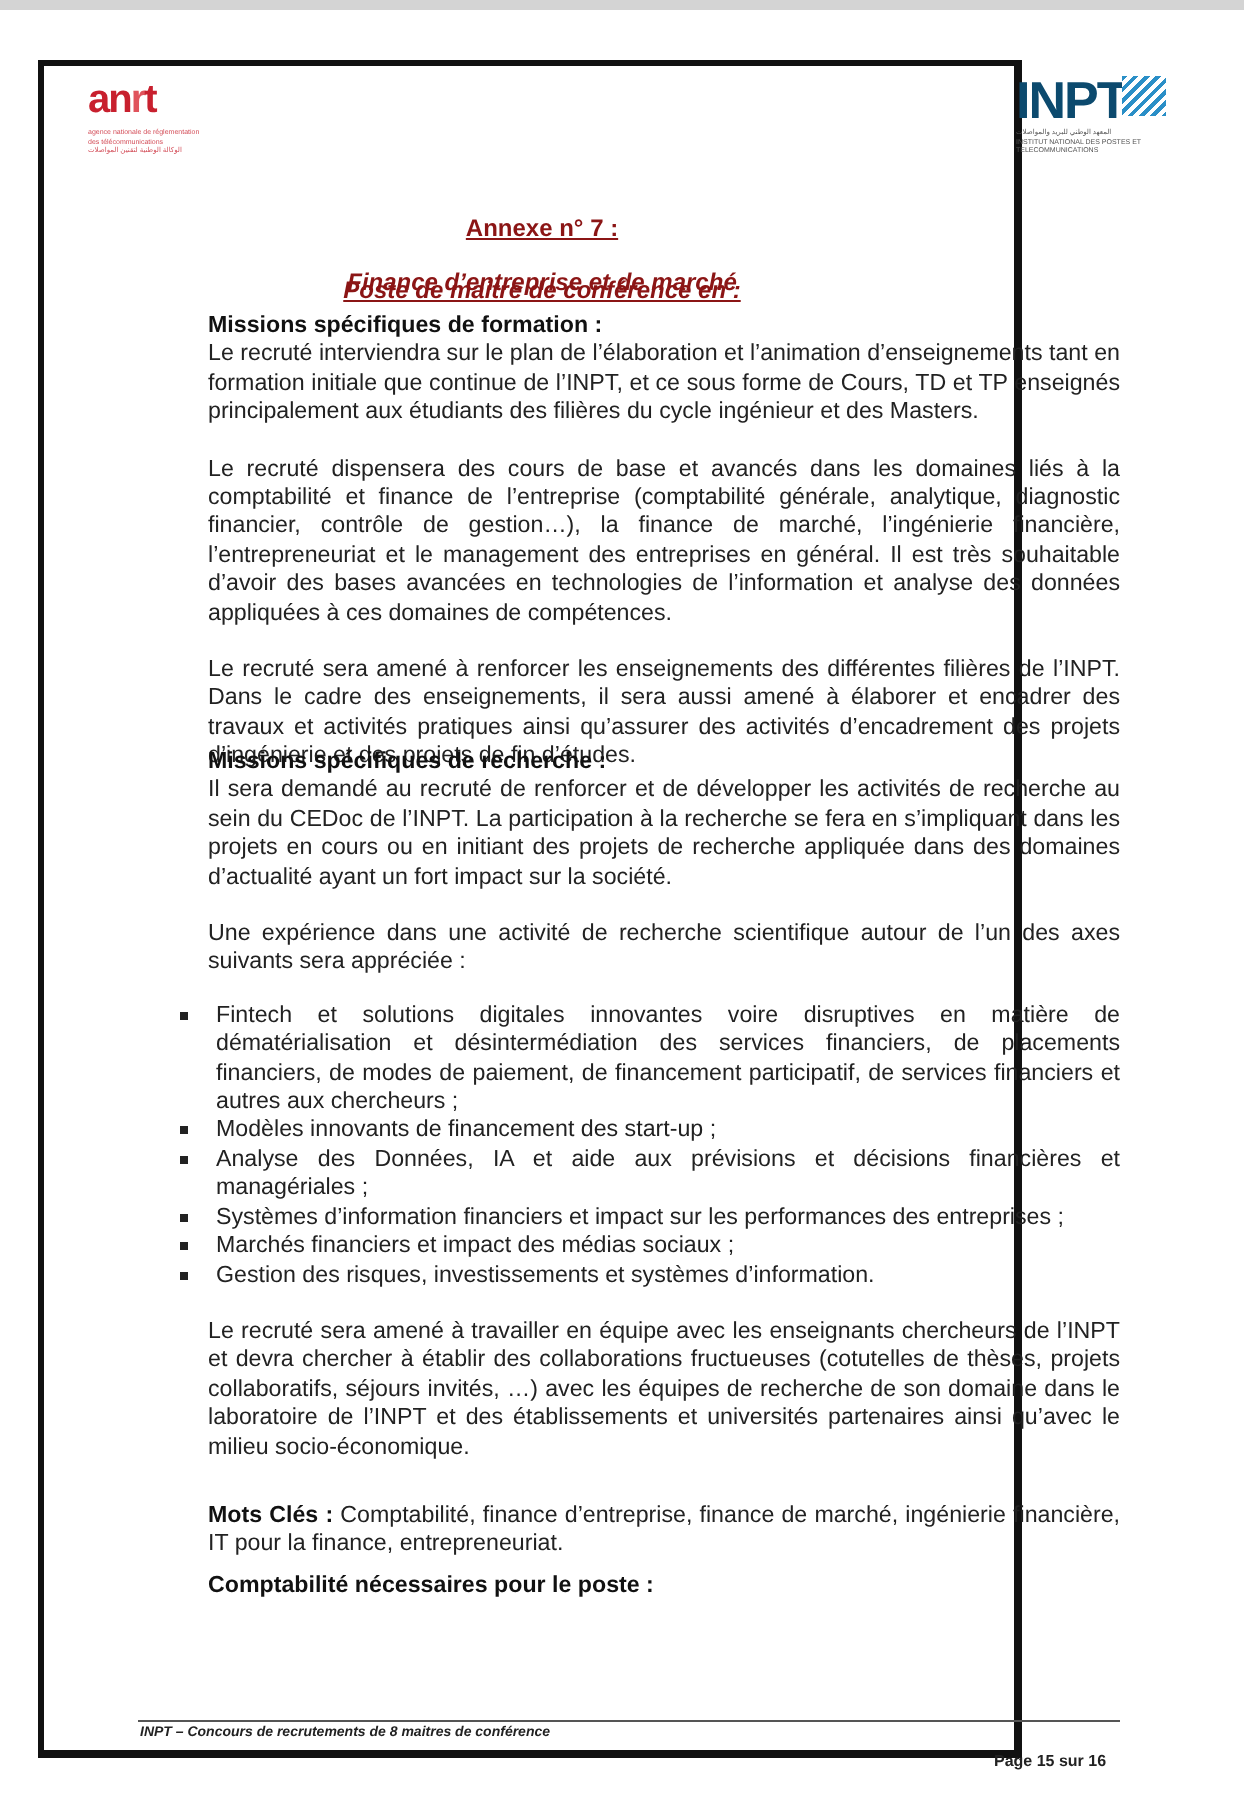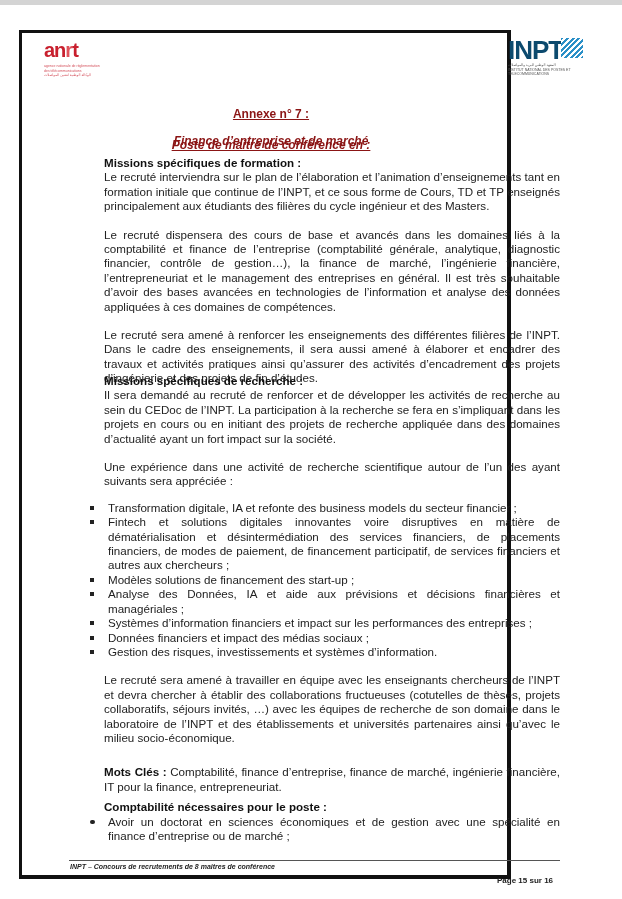--- a/index.html
+++ b/index.html
@@ -61,33 +61,29 @@
 <div class="content" style="top:156px;">
   <p class="p"><b>Missions spécifiques de formation :</b></p>
   <p class="p">Le recruté interviendra sur le plan de l’élaboration et l’animation d’enseignements tant en formation initiale que continue de l’INPT, et ce sous forme de Cours, TD et TP enseignés principalement aux étudiants des filières du cycle ingénieur et des Masters.</p>
   <p class="p" style="margin-top:14px;">Le recruté dispensera des cours de base et avancés dans les domaines liés à la comptabilité et finance de l’entreprise (comptabilité générale, analytique, diagnostic financier, contrôle de gestion…), la finance de marché, l’ingénierie financière, l’entrepreneuriat et le management des entreprises en général. Il est très souhaitable d’avoir des bases avancées en technologies de l’information et analyse des données appliquées à ces domaines de compétences.</p>
   <p class="p" style="margin-top:14px;">Le recruté sera amené à renforcer les enseignements des différentes filières de l’INPT. Dans le cadre des enseignements, il sera aussi amené à élaborer et encadrer des travaux et activités pratiques ainsi qu’assurer des activités d’encadrement des projets d’ingénierie et des projets de fin d’études.</p>
 </div>
 
 <div class="content" style="top:374px;">
   <p class="p"><b>Missions spécifiques de recherche :</b></p>
   <p class="p">Il sera demandé au recruté de renforcer et de développer les activités de recherche au sein du CEDoc de l’INPT. La participation à la recherche se fera en s’impliquant dans les projets en cours ou en initiant des projets de recherche appliquée dans des domaines d’actualité ayant un fort impact sur la société.</p>
-  <p class="p" style="margin-top:14px;">Une expérience dans une activité de recherche scientifique autour de l’un des ayant suivants sera appréciée :</p>
+  <p class="p" style="margin-top:14px;">Une expérience dans une activité de recherche scientifique autour de l’un des axes suivants sera appréciée :</p>
   <ul class="sq" style="margin-top:12px;">
-    <li>Transformation digitale, IA et refonte des business models du secteur financier ;</li>
     <li>Fintech et solutions digitales innovantes voire disruptives en matière de dématérialisation et désintermédiation des services financiers, de placements financiers, de modes de paiement, de financement participatif, de services financiers et autres aux chercheurs ;</li>
-    <li>Modèles solutions de financement des start-up ;</li>
+    <li>Modèles innovants de financement des start-up ;</li>
     <li>Analyse des Données, IA et aide aux prévisions et décisions financières et managériales ;</li>
     <li>Systèmes d’information financiers et impact sur les performances des entreprises ;</li>
-    <li>Données financiers et impact des médias sociaux ;</li>
+    <li>Marchés financiers et impact des médias sociaux ;</li>
     <li>Gestion des risques, investissements et systèmes d’information.</li>
   </ul>
   <p class="p" style="margin-top:14px;">Le recruté sera amené à travailler en équipe avec les enseignants chercheurs de l’INPT et devra chercher à établir des collaborations fructueuses (cotutelles de thèses, projets collaboratifs, séjours invités, …) avec les équipes de recherche de son domaine dans le laboratoire de l’INPT et des établissements et universités partenaires ainsi qu’avec le milieu socio-économique.</p>
   <p class="p" style="margin-top:20px;"><b>Mots Clés :</b><span> Comptabilité, finance d’entreprise, finance de marché, ingénierie financière, IT pour la finance, entrepreneuriat.</span></p>
   <p class="p" style="margin-top:6px;"><b>Comptabilité nécessaires pour le poste :</b></p>
-  <ul class="sq dot">
-    <li>Avoir un doctorat en sciences économiques et de gestion avec une spécialité en finance d’entreprise ou de marché ;</li>
-  </ul>
 </div>
 
 <div class="footer-line"></div>
 <div class="footer-left">INPT – Concours de recrutements de 8 maitres de conférence</div>
 <div class="footer-right">Page 15 sur 16</div>
 
 </body></html>

